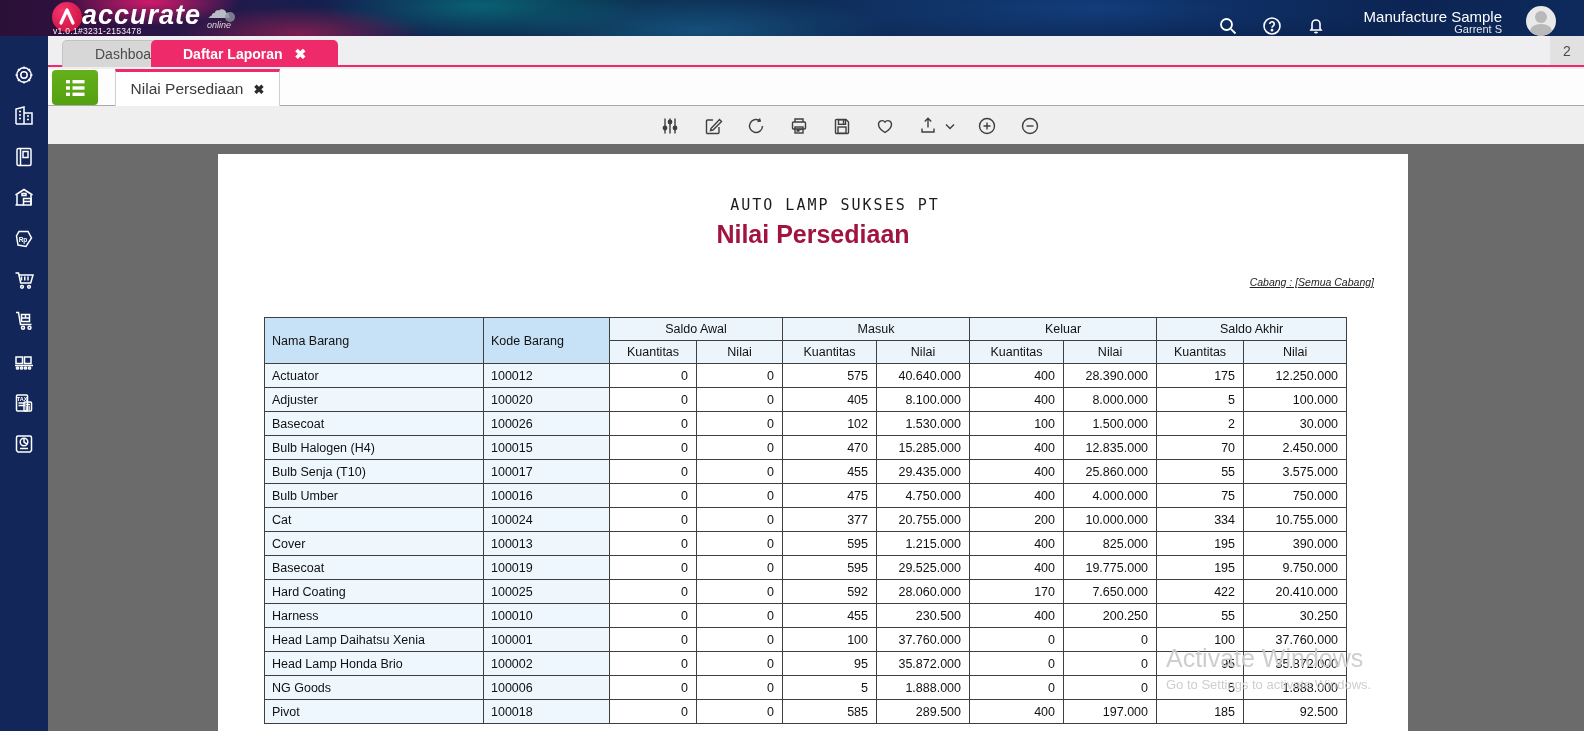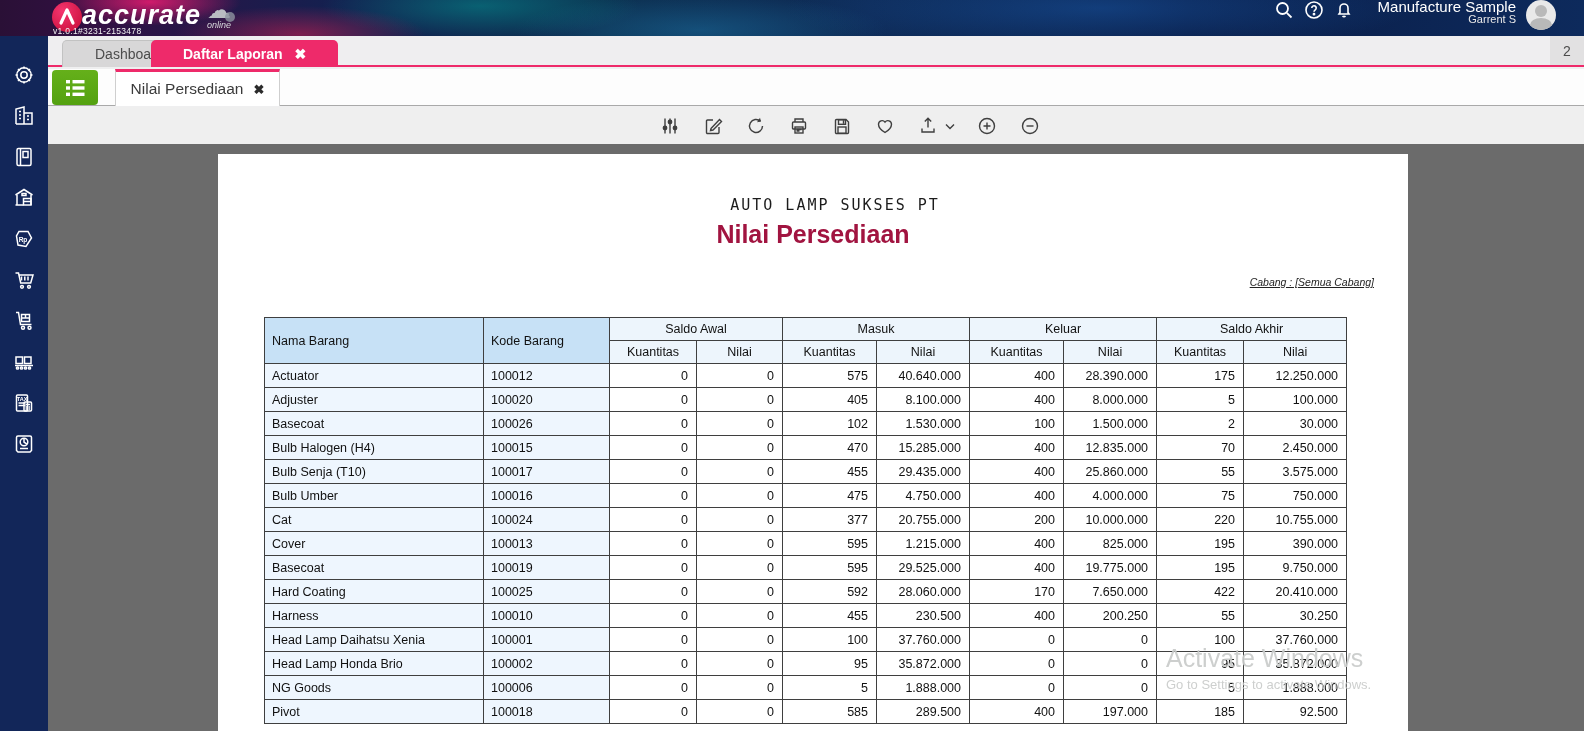--- a/index.html
+++ b/index.html
@@ -19,21 +19,21 @@
     color:#fff; }
   .brand { position:absolute; left:52px; top:0px; display:flex; align-items:flex-start; }
   .logo-mark { width:30px; height:30px; border-radius:50%; margin-top:2px;
     background:radial-gradient(circle at 35% 30%, #f4356f, #c40a34); display:flex; align-items:center; justify-content:center; }
   .logo-text { font-size:27px; font-weight:bold; font-style:italic; letter-spacing:1px; margin-left:0; line-height:30px; }
   .cloud-wrap { margin-left:6px; text-align:center; line-height:10px; }
   .cloud-glyph { font-size:24px; color:#b9bcc2; line-height:20px; }
   .online-label { font-size:9px; font-style:italic; color:#d7d9dd; }
   .version { position:absolute; left:53px; top:26px; font-size:8.5px; color:#f2f2f2; letter-spacing:.3px; }
   .top-dot { position:absolute; left:225px; top:12px; width:10px; height:10px; border-radius:50%; background:#8d93a0; opacity:.8; }
-  .top-actions { position:absolute; right:28px; top:0; height:36px; display:flex; align-items:flex-start; gap:10px; }
+  .top-actions { position:absolute; right:28px; top:0; height:36px; display:flex; align-items:flex-end; gap:24px; }
   .top-icon { width:20px; height:20px; display:flex; align-items:center; justify-content:center; }
   .user-block { text-align:right; line-height:13px; margin-left:14px; }
   .user-company { font-size:15px; color:#fff; }
   .user-name { font-size:11px; color:#e8e8e8; }
   .avatar { width:30px; height:30px; border-radius:50%; background:#e9e9e9; position:relative; overflow:hidden; }
   .avatar .head { position:absolute; left:9px; top:5px; width:12px; height:12px; border-radius:50%; background:#b9b9b9; }
   .avatar .body { position:absolute; left:4px; top:18px; width:22px; height:14px; border-radius:50% 50% 0 0; background:#b9b9b9; }
 
   
   .tabstrip { position:absolute; left:48px; top:36px; width:1536px; height:31px; background:#efeef0; border-bottom:2px solid #ee2a6a; }
@@ -432,21 +432,21 @@
             </tr>
             <tr>
               <td class="c-text">Cat</td>
               <td class="c-text">100024</td>
               <td class="c-num">0</td>
               <td class="c-num">0</td>
               <td class="c-num">377</td>
               <td class="c-num">20.755.000</td>
               <td class="c-num">200</td>
               <td class="c-num">10.000.000</td>
-              <td class="c-num">220</td>
+              <td class="c-num">334</td>
               <td class="c-num">10.755.000</td>
             </tr>
             <tr>
               <td class="c-text">Cover</td>
               <td class="c-text">100013</td>
               <td class="c-num">0</td>
               <td class="c-num">0</td>
               <td class="c-num">595</td>
               <td class="c-num">1.215.000</td>
               <td class="c-num">400</td>

